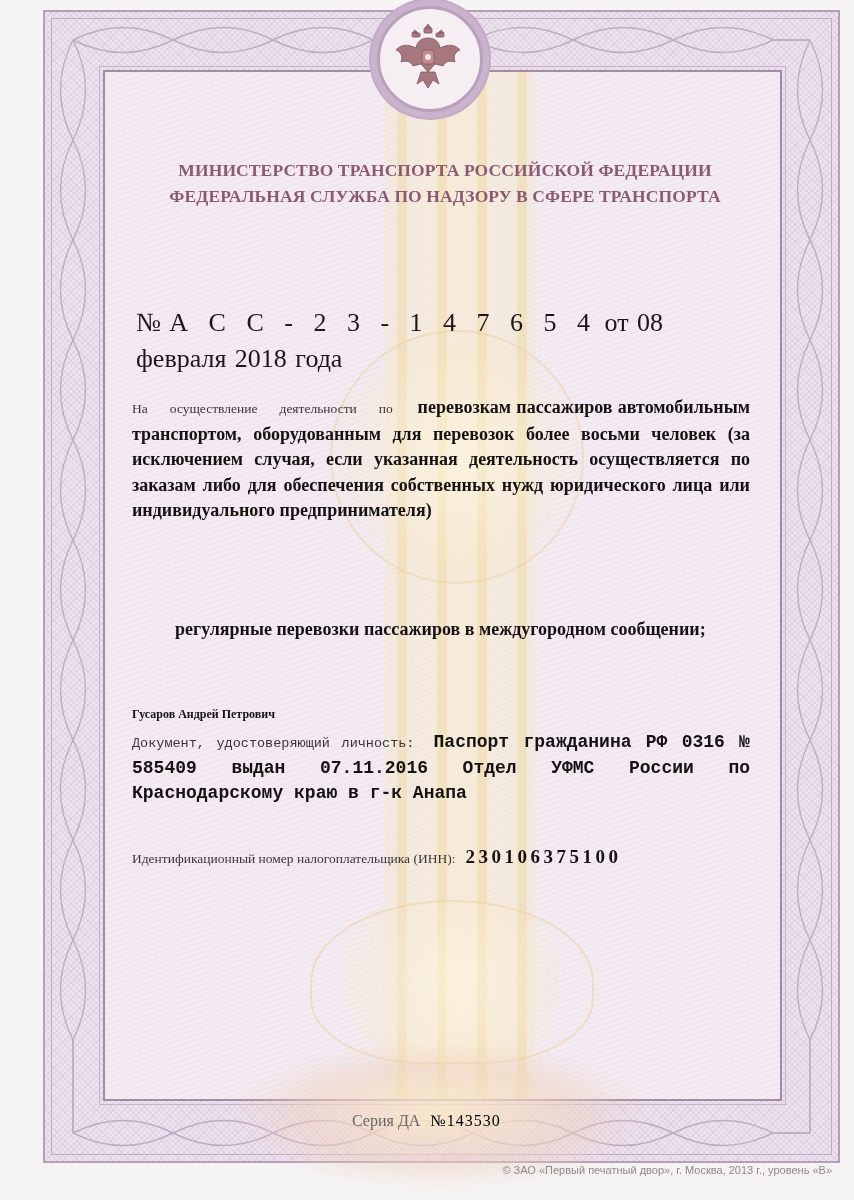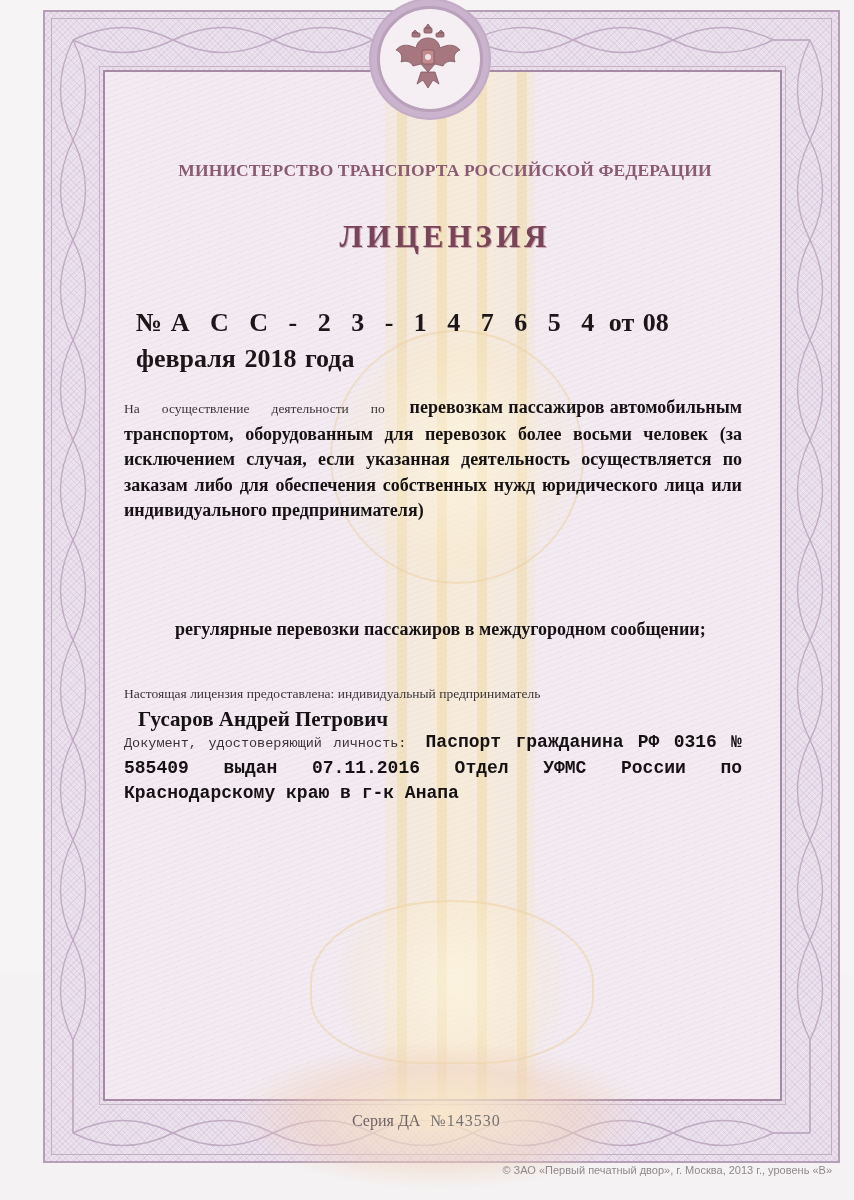--- a/index.html
+++ b/index.html
@@ -68,44 +68,44 @@
     text-align: center; color: #8a5a72; font-weight: bold;
     font-size: 17.5px; line-height: 26px; letter-spacing: 0.1px;
   }
   .title {
     position: absolute; left: 110px; top: 219px; width: 670px; text-align: center;
     color: #7a4458; font-weight: bold; font-size: 31px; letter-spacing: 4px;
     text-shadow: 1px 1px 0 rgba(120,60,80,0.35);
   }
   .license-number {
     position: absolute; left: 136px; top: 305px; width: 620px;
-    font-weight: bold; font-size: 26px; line-height: 36px; color: #1c1618;
+    font-weight: normal; font-size: 26px; line-height: 36px; color: #1c1618;
     word-spacing: 2px;
   }
   .license-number .num-spaced { letter-spacing: 6px; }
   .body {
-    position: absolute; left: 124px; width: 618px;
+    position: absolute; left: 132px; width: 618px;
   }
   .small { font-size: 13.5px; color: #3b3437; }
   .bold { font-weight: bold; font-size: 18px; color: #161214; }
   .justify { text-align: justify; text-align-last: left; }
   .activity { top: 395px; line-height: 24.5px; }
   .works-intro { top: 558px; line-height: 18px; }
   .works-value { top: 616px; left: 175px; width: 560px; line-height: 26px; font-size: 18px; }
   .holder-intro { top: 685px; line-height: 18px; }
-  .holder-name { top: 707px; font-size: 21px; margin-left: 14px; }
+  .holder-name { top: 707px; font-size: 12px; }
   .doc { top: 730px; line-height: 24px; font-family: Liberation Mono, monospace; }
   .ogrn { top: 805px; line-height: 22px; }
   .ogrn .digits, .inn .digits { letter-spacing: 3.5px; font-size: 19px; font-weight: bold; color: #161214; }
   .inn { top: 846px; line-height: 22px; }
   .series {
     position: absolute; left: 352px; top: 1112px; font-size: 16px; color: #6d6266;
     font-family: "Liberation Serif", serif;
   }
-  .series .series-no { color: #737373; letter-spacing: 1px; margin-left: 6px; margin-top: 28px; }
+  .series .series-no { color: #000000; letter-spacing: 1px; margin-left: 6px; margin-top: 28px; }
   .imprint {
     position: absolute; right: 22px; top: 1164px;
     font-family: "Liberation Sans", "DejaVu Sans", sans-serif;
     font-size: 11px; color: #8e888b;
   }
 </style>
 </head>
 <body>
 
 <div class="sheet">
@@ -141,46 +141,49 @@
       <rect x="43" y="13" width="8" height="4" rx="1"></rect>
       <path d="M35 18 C 28 18 24 22 23 28 C 15 24 8 24 3 30 C 8 32 10 36 8 42 C 14 40 18 42 20 46 L 28 44 L 35 52 L 42 44 L 50 46 C 52 42 56 40 62 42 C 60 36 62 32 67 30 C 62 24 55 24 47 28 C 46 22 42 18 35 18 Z"></path>
       <path d="M28 52 L 24 64 L 30 60 L 35 68 L 40 60 L 46 64 L 42 52 Z"></path>
     </g>
     <rect x="29" y="30" width="12" height="14" rx="2" fill="#c48b8f" stroke="#7f5560" stroke-width="0.8"></rect>
     <circle cx="35" cy="37" r="3" fill="#efe3e6"></circle>
   </svg>
 
   <div class="header">
     <div>МИНИСТЕРСТВО ТРАНСПОРТА РОССИЙСКОЙ ФЕДЕРАЦИИ</div>
+    <div>ФЕДЕРАЛЬНАЯ СЛУЖБА ПО НАДЗОРУ В СФЕРЕ ТРАНСПОРТА</div>
   </div>
 
-  <div class="title">ЛИЦЕНЗИЯ</div>
 
   <div class="license-number">
     <span>№</span>
     <span class="num-spaced">А С С - 2 3 - 1 4 7 6 5 4</span>
     <span>от 08 февраля 2018 года</span>
   </div>
 
   <div class="body activity justify">
     <span class="small" style="word-spacing:18px;">На осуществление деятельности по</span>
     <span class="bold" style="margin-left:20px;">перевозкам пассажиров автомобильным транспортом, оборудованным для перевозок более восьми человек (за исключением случая, если указанная деятельность осуществляется по заказам либо для обеспечения собственных нужд юридического лица или индивидуального предпринимателя)</span>
   </div>
 
   <div class="body works-value bold">регулярные перевозки пассажиров в междугородном сообщении;</div>
 
-  <div class="body holder-intro small">Настоящая лицензия предоставлена: индивидуальный предприниматель</div>
   <div class="body holder-name bold">Гусаров Андрей Петрович</div>
 
   <div class="body doc justify">
     <span class="small">Документ, удостоверяющий личность:</span>
     <span class="bold" style="margin-left:6px;">Паспорт гражданина РФ 0316 № 585409 выдан 07.11.2016 Отдел УФМС России по Краснодарскому краю в г-к Анапа</span>
   </div>
 
 
+  <div class="body inn">
+    <span class="small">Идентификационный номер налогоплательщика (ИНН):</span>
+    <span class="digits" style="margin-left:6px;">230106375100</span>
+  </div>
 
   <div class="series">
     <span>Серия ДА</span>
     <span class="series-no">№143530</span>
   </div>
 
   <div class="imprint">© ЗАО «Первый печатный двор», г. Москва, 2013 г., уровень «В»</div>
 </div>
 
 </body></html>

